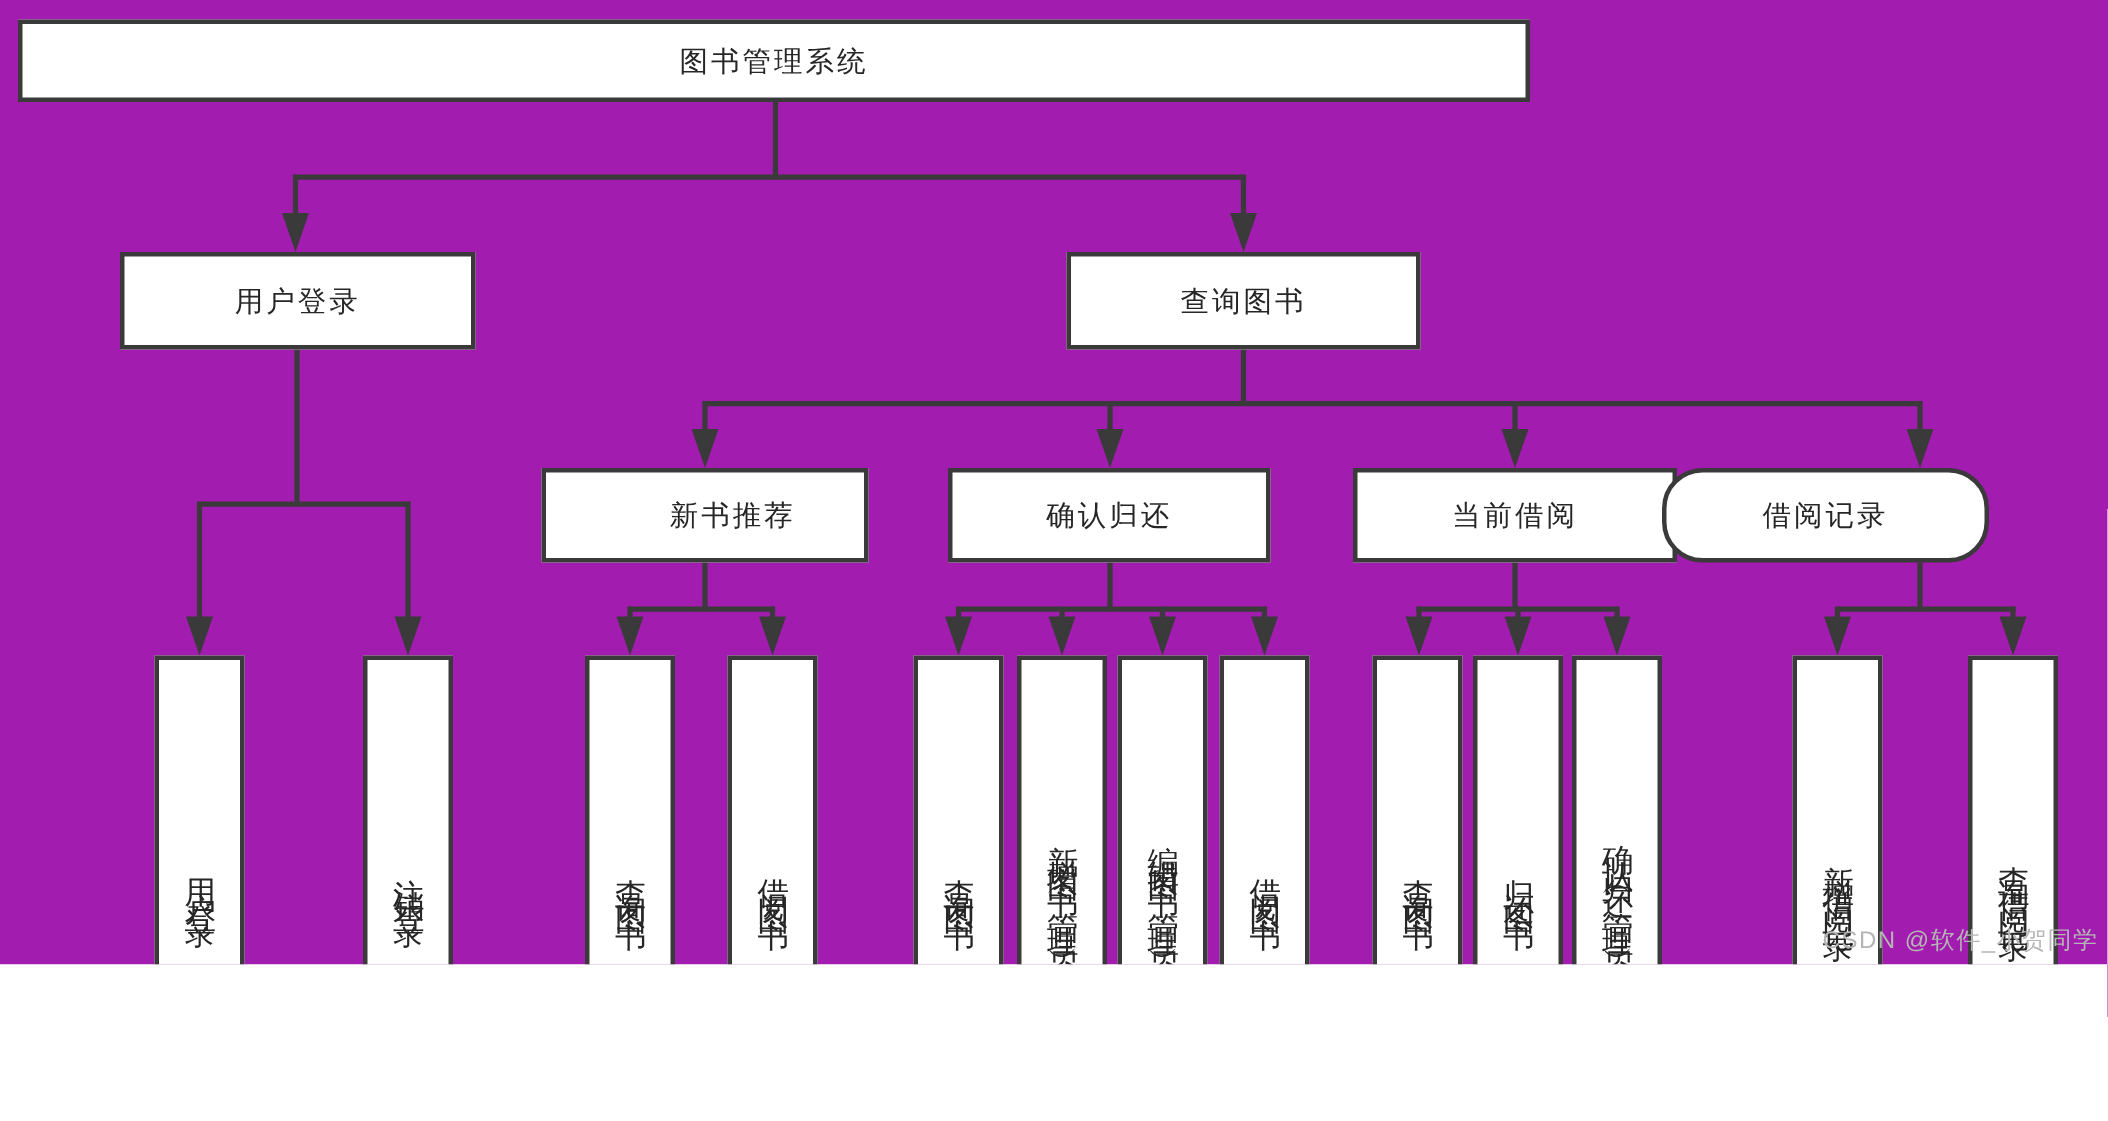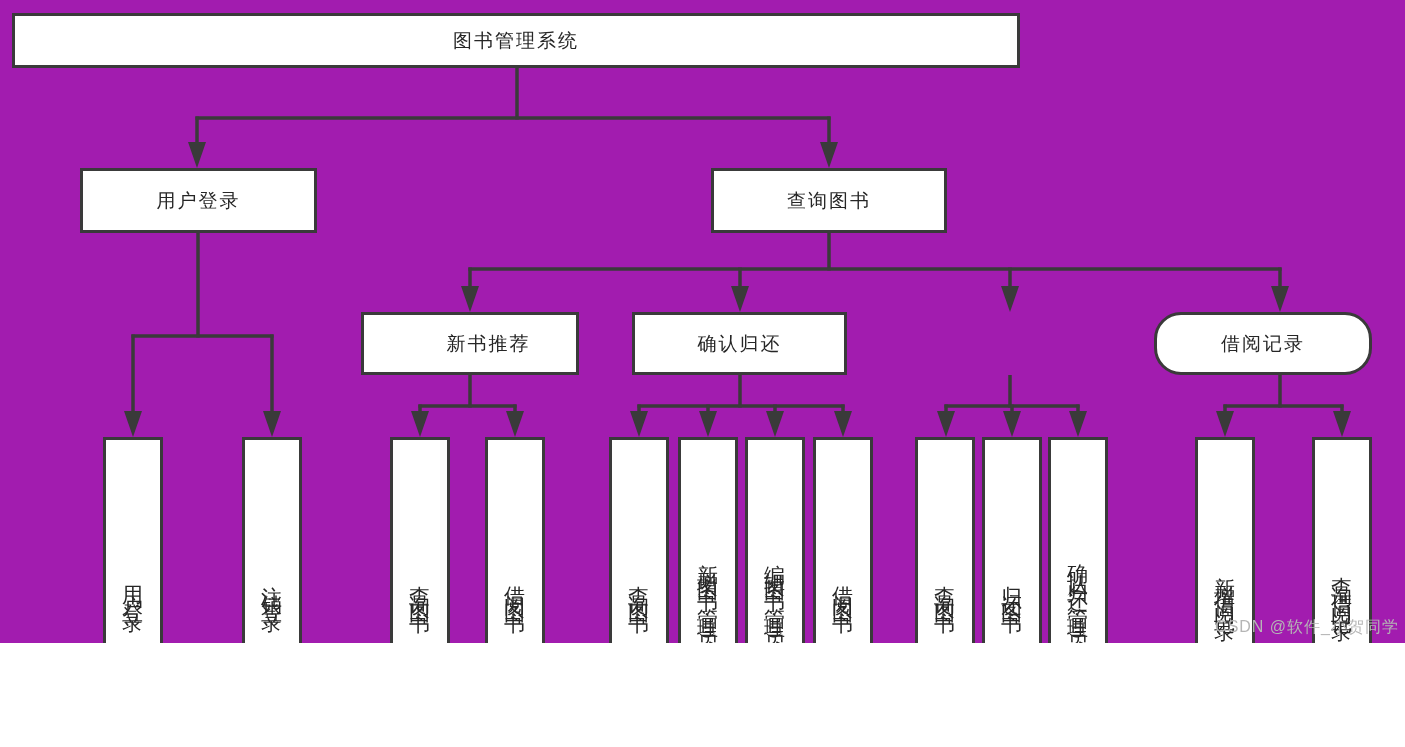--- a/index.html
+++ b/index.html
@@ -35,21 +35,21 @@
     letter-spacing: 9px;
     line-height: 1;
   }
   
   #n-root      { left: 12px;   top: 13px;  width: 1008px; height: 55px; }
   #n-userlogin { left: 80px;   top: 168px; width: 237px;  height: 65px; }
   #n-bookmgmt  { left: 711px;  top: 168px; width: 236px;  height: 65px; }
   #n-newbook   { left: 361px;  top: 312px; width: 218px;  height: 63px; padding-left: 37px; }
   #n-borrow    { left: 632px;  top: 312px; width: 215px;  height: 63px; }
   #n-current   { left: 902px;  top: 312px; width: 216px;  height: 63px; }
-  #n-record    { left: 1154px; top: 312px; width: 218px;  height: 63px; border-radius: 27px; }
+  #n-record    { left: 1108px; top: 312px; width: 218px;  height: 63px; border-radius: 27px; }
   .leaf { top: 437px; width: 60px; height: 300px; }
   #l-login    { left: 103px; }
   #l-logout   { left: 242px; }
   #l-query1   { left: 390px; }
   #l-borrow1  { left: 485px; }
   #l-query2   { left: 609px; }
   #l-add      { left: 678px; }
   #l-edit     { left: 745px; }
   #l-borrow2  { left: 813px; }
   #l-query3   { left: 915px; }
@@ -138,20 +138,21 @@
     </g>
   </svg>
 
   <div class="node h" id="n-root">图书管理系统</div>
 
   <div class="node h" id="n-userlogin">用户登录</div>
   <div class="node h" id="n-bookmgmt">查询图书</div>
 
   <div class="node h" id="n-newbook">新书推荐</div>
   <div class="node h" id="n-borrow">确认归还</div>
+  <div class="node h" id="n-current">当前借阅</div>
   <div class="node h" id="n-record">借阅记录</div>
 
   <div class="node v leaf" id="l-login">用户登录</div>
   <div class="node v leaf" id="l-logout">注销登录</div>
   <div class="node v leaf" id="l-query1">查询图书</div>
   <div class="node v leaf" id="l-borrow1">借阅图书</div>
   <div class="node v leaf" id="l-query2">查询图书</div>
   <div class="node v leaf" id="l-add">新增图书（管理员）</div>
   <div class="node v leaf" id="l-edit">编辑图书（管理员）</div>
   <div class="node v leaf" id="l-borrow2">借阅图书</div>

